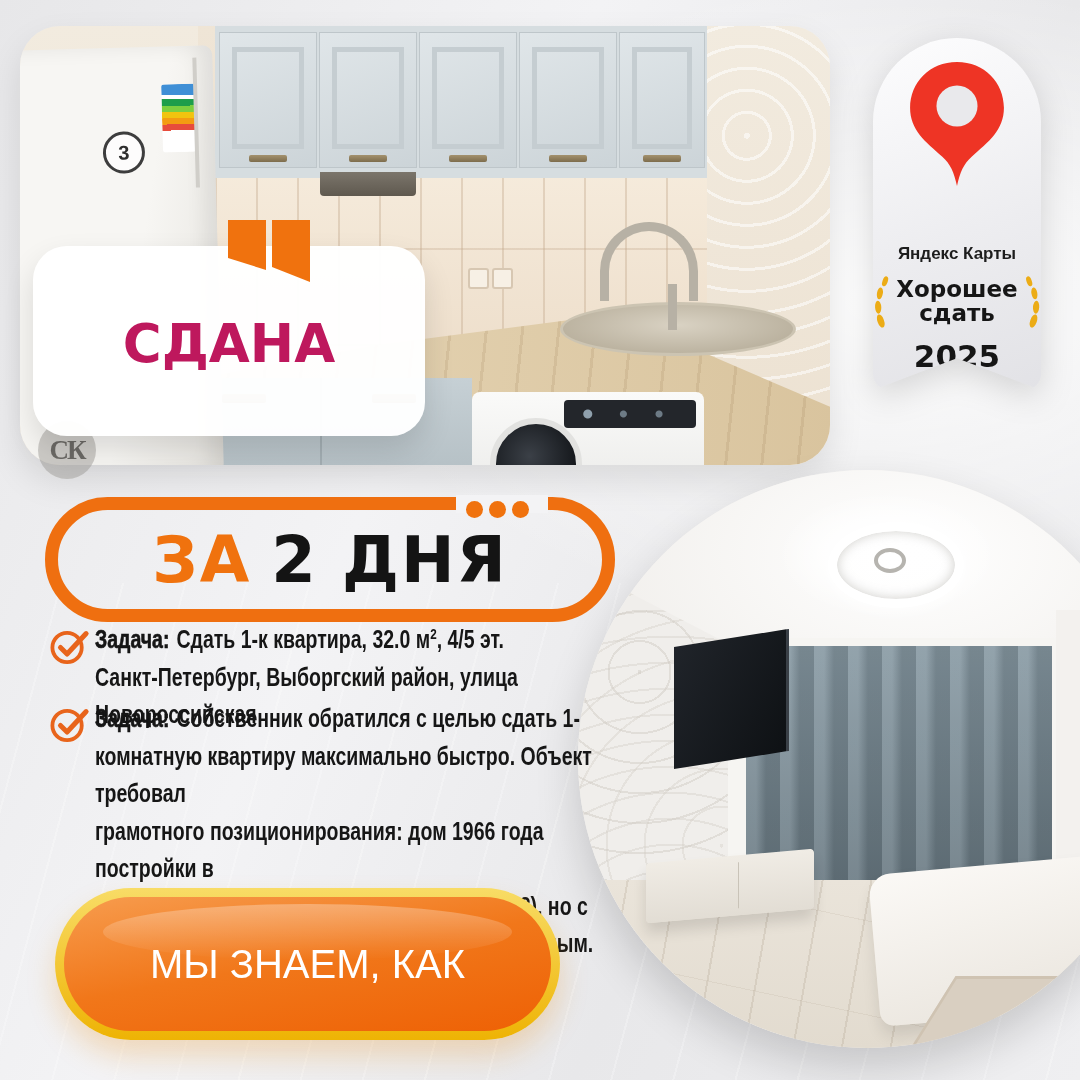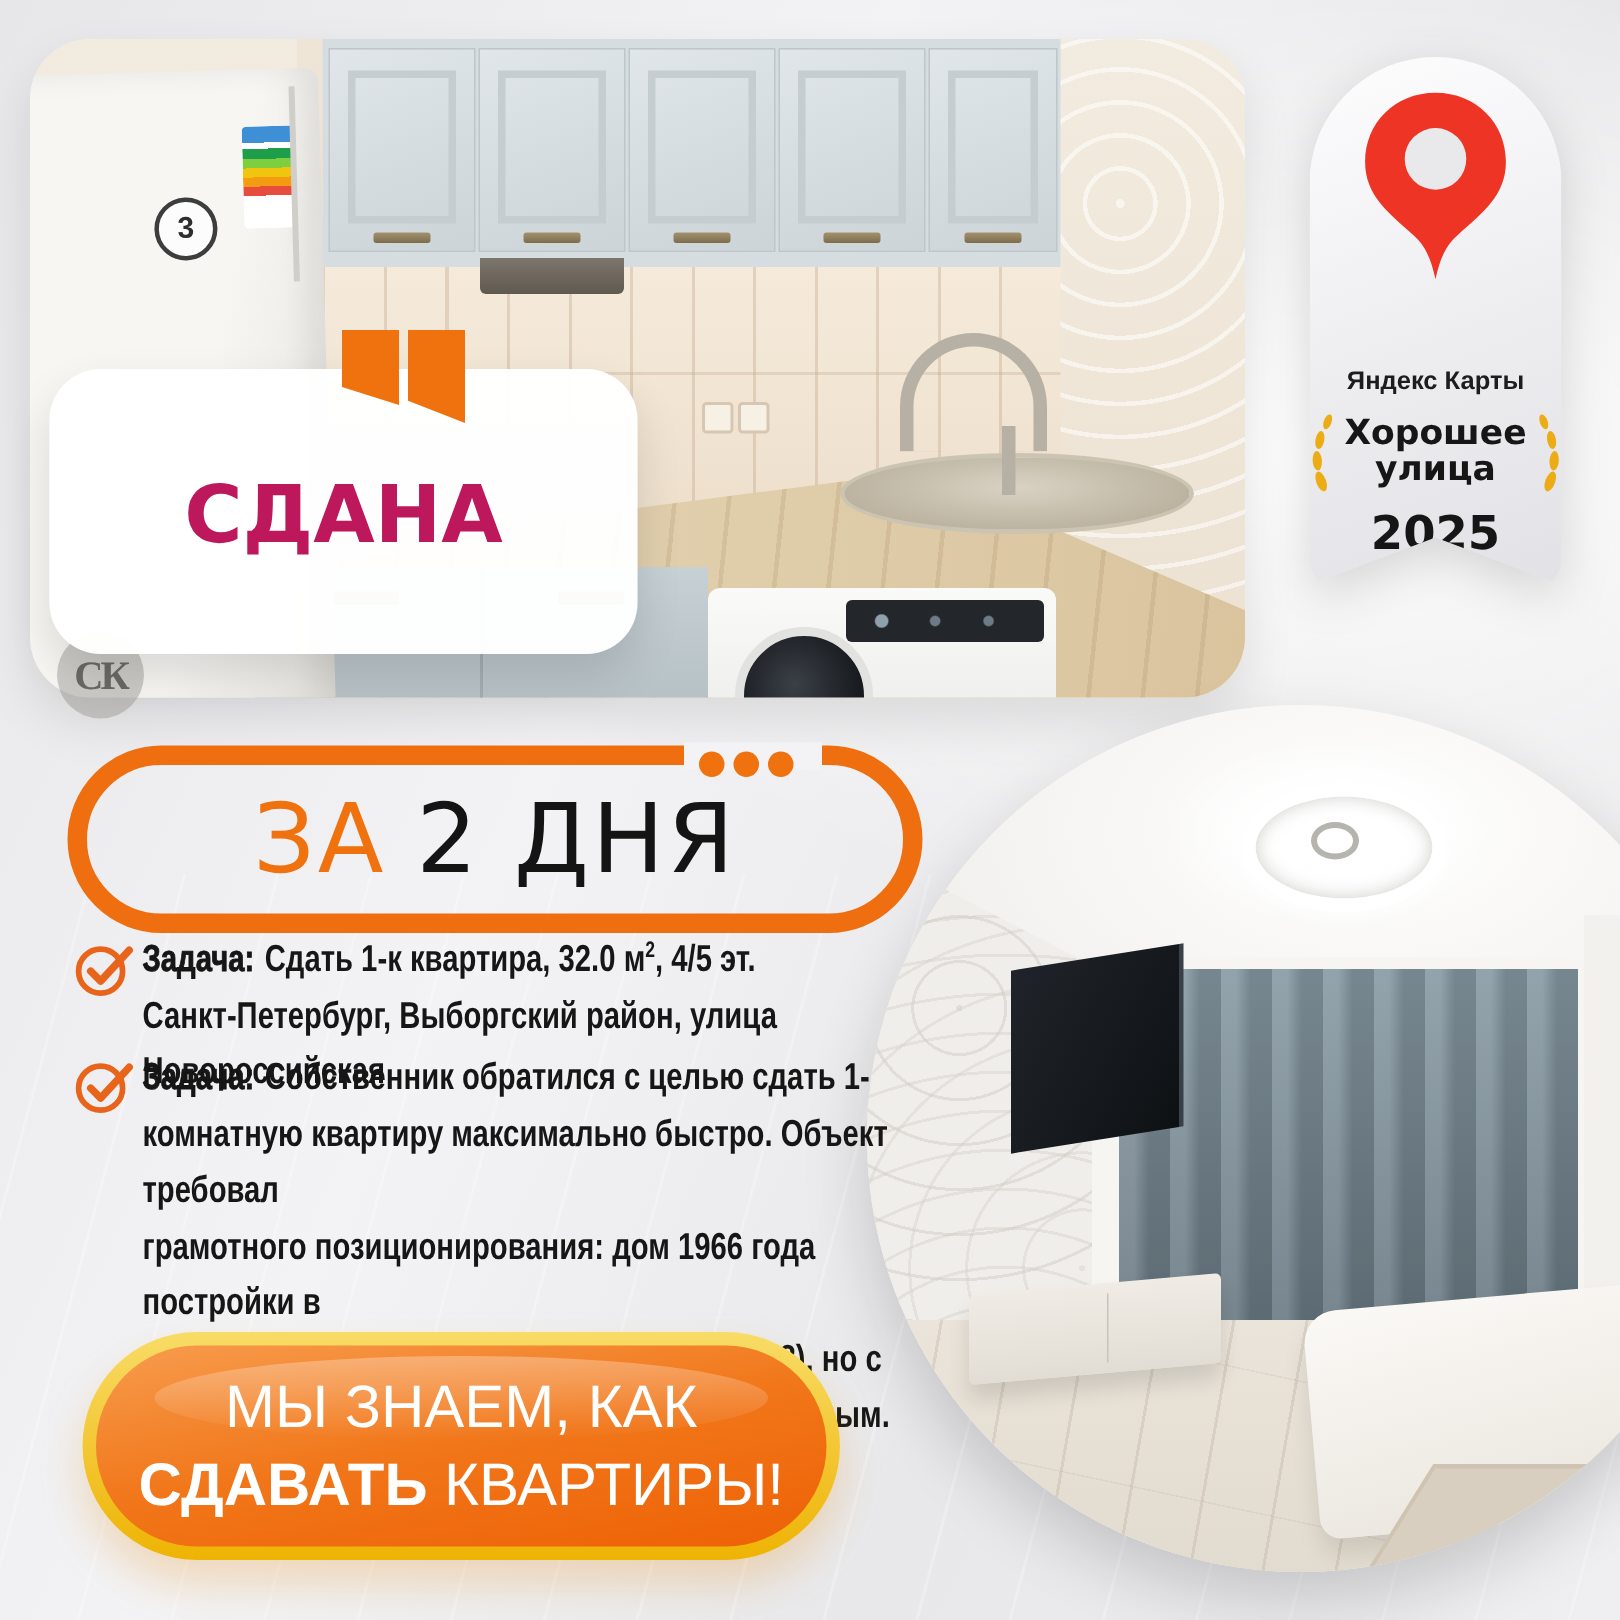--- a/index.html
+++ b/index.html
@@ -94,21 +94,21 @@
   .badge-brand{left:0;top:206px;width:100%;text-align:center;font-size:17px;font-weight:700;color:#1d1d1d;}
   .award{left:0;top:232px;width:100%;display:flex;align-items:center;justify-content:center;gap:6px;}
   .award-lines{text-align:center;font-size:23px;font-weight:700;line-height:1.04;color:#161616;
     font-family:"DejaVu Sans",sans-serif;}
   .badge-year{left:0;top:300px;width:100%;text-align:center;font-size:31px;font-weight:700;color:#161616;
     font-family:"DejaVu Sans",sans-serif;}
 
   
   .pill{left:45px;top:497px;width:570px;height:125px;box-sizing:border-box;border:13px solid #ef6f10;
     border-radius:64px;display:flex;align-items:center;justify-content:center;z-index:5;}
-  .pill-text{font-family:"DejaVu Sans",sans-serif;font-weight:400;font-size:64px;letter-spacing:2px;color:#141414;}
+  .pill-text{font-family:"DejaVu Sans",sans-serif;font-weight:700;font-size:64px;letter-spacing:2px;color:#141414;}
   .pill-hl{color:#f0720e;margin-right:20px;}
   .pill-gap{left:398px;top:-15px;width:92px;height:18px;background:#f3f3f5;}
   .pill-dots{left:408px;top:-9px;display:flex;gap:6px;}
   .pill-dots span{width:17px;height:17px;border-radius:50%;background:#f0720e;}
 
   
   .check{width:44px;height:44px;}
   .c1{left:48px;top:624px;} .c2{left:48px;top:702px;}
   .bullet-text{width:660px;transform:scaleX(.78);transform-origin:left top;
     font-size:25px;line-height:1.5;font-weight:700;color:#161616;}
@@ -226,21 +226,21 @@
       <svg width="22" height="64" viewBox="0 0 20 60">
         <g fill="#ECAC16">
           <ellipse cx="14" cy="6" rx="3" ry="6" transform="rotate(20 14 6)"></ellipse>
           <ellipse cx="8" cy="20" rx="3.4" ry="7" transform="rotate(10 8 20)"></ellipse>
           <ellipse cx="6" cy="36" rx="3.6" ry="7.5" transform="rotate(-4 6 36)"></ellipse>
           <ellipse cx="9" cy="52" rx="3.8" ry="8" transform="rotate(-20 9 52)"></ellipse>
         </g>
       </svg>
       <div class="award-lines">
         <div>Хорошее</div>
-        <div>улица</div>
+        <div>сдать</div>
       </div>
       <svg width="22" height="64" viewBox="0 0 20 60" style="transform:scaleX(-1);">
         <g fill="#ECAC16">
           <ellipse cx="14" cy="6" rx="3" ry="6" transform="rotate(20 14 6)"></ellipse>
           <ellipse cx="8" cy="20" rx="3.4" ry="7" transform="rotate(10 8 20)"></ellipse>
           <ellipse cx="6" cy="36" rx="3.6" ry="7.5" transform="rotate(-4 6 36)"></ellipse>
           <ellipse cx="9" cy="52" rx="3.8" ry="8" transform="rotate(-20 9 52)"></ellipse>
         </g>
       </svg>
     </div>
@@ -293,15 +293,14 @@
   <span class="b-label">Задача:</span><span class="b-text">Собственник обратился с целью сдать 1-
 комнатную квартиру максимально быстро. Объект требовал
 грамотного позиционирования: дом 1966 года постройки в
 Выборгском районе (ул. Новороссийская, 38), но с
 отличным свежим ремонтом и всем необходимым.</span>
 </div>
 
 <div class="abs cta">
   <div class="cta-inner">
     <div class="cta-l1">МЫ ЗНАЕМ, КАК</div>
-    <div class="cta-l2"><span class="cta-bold">СДАВАТЬ</span><span>КВАРТИРЫ!</span></div>
   </div>
 </div>
 
 </body></html>

